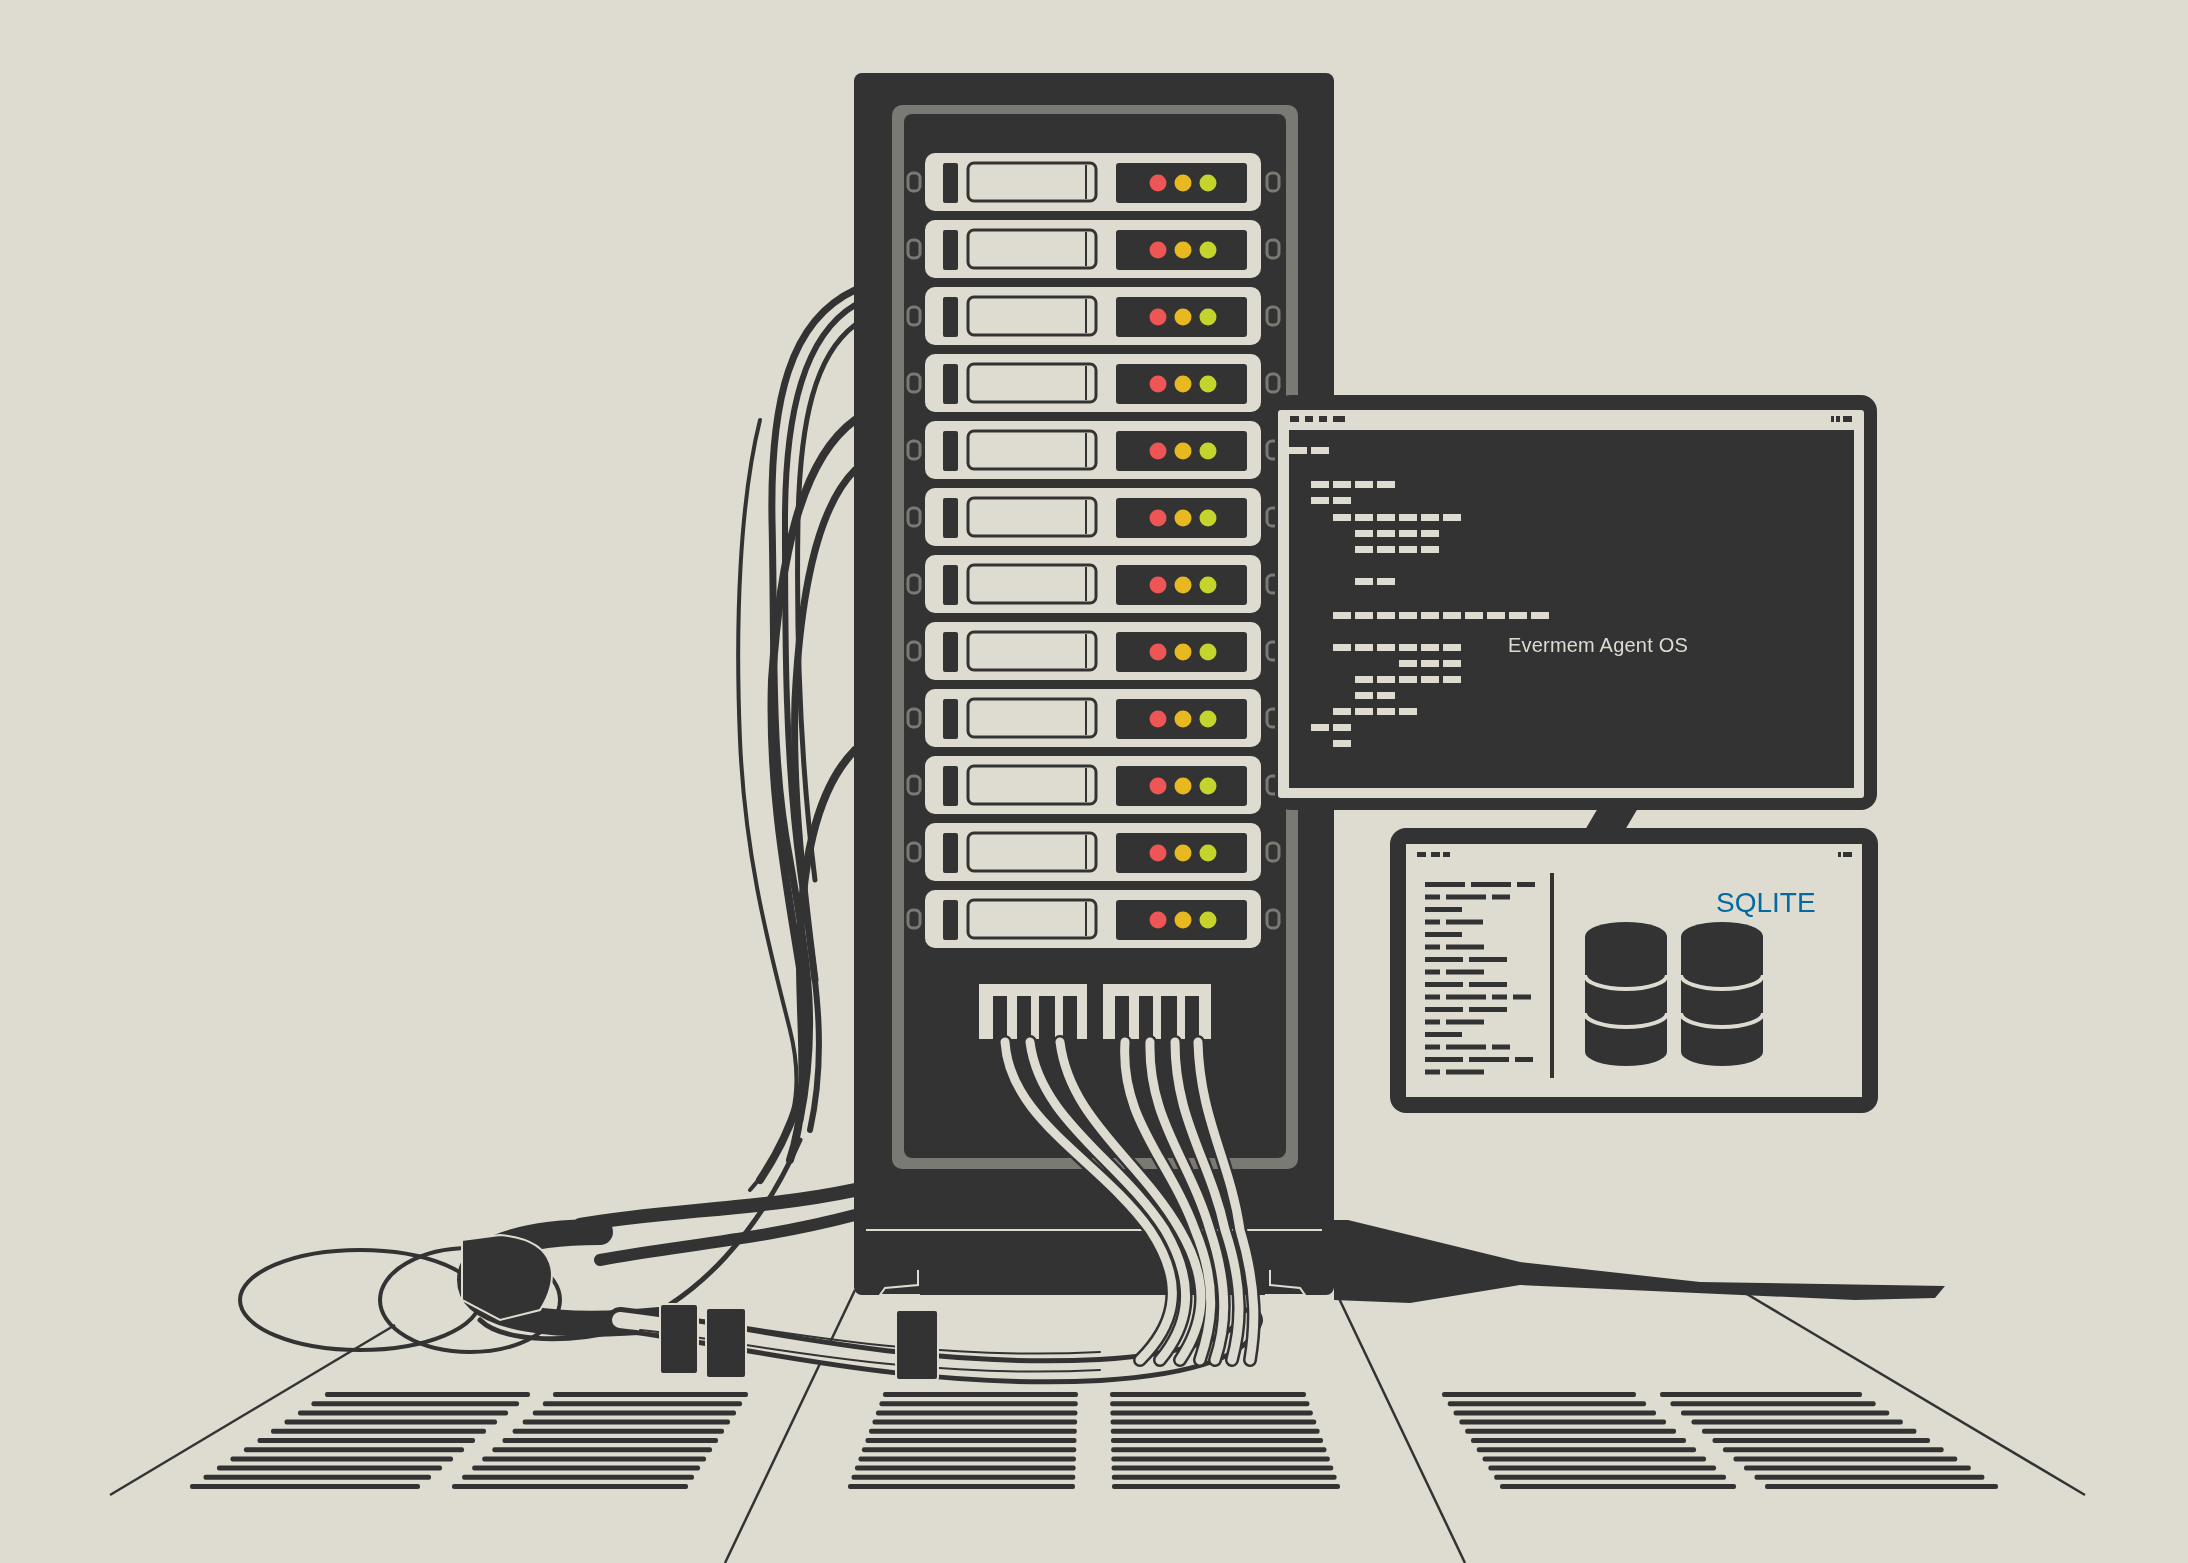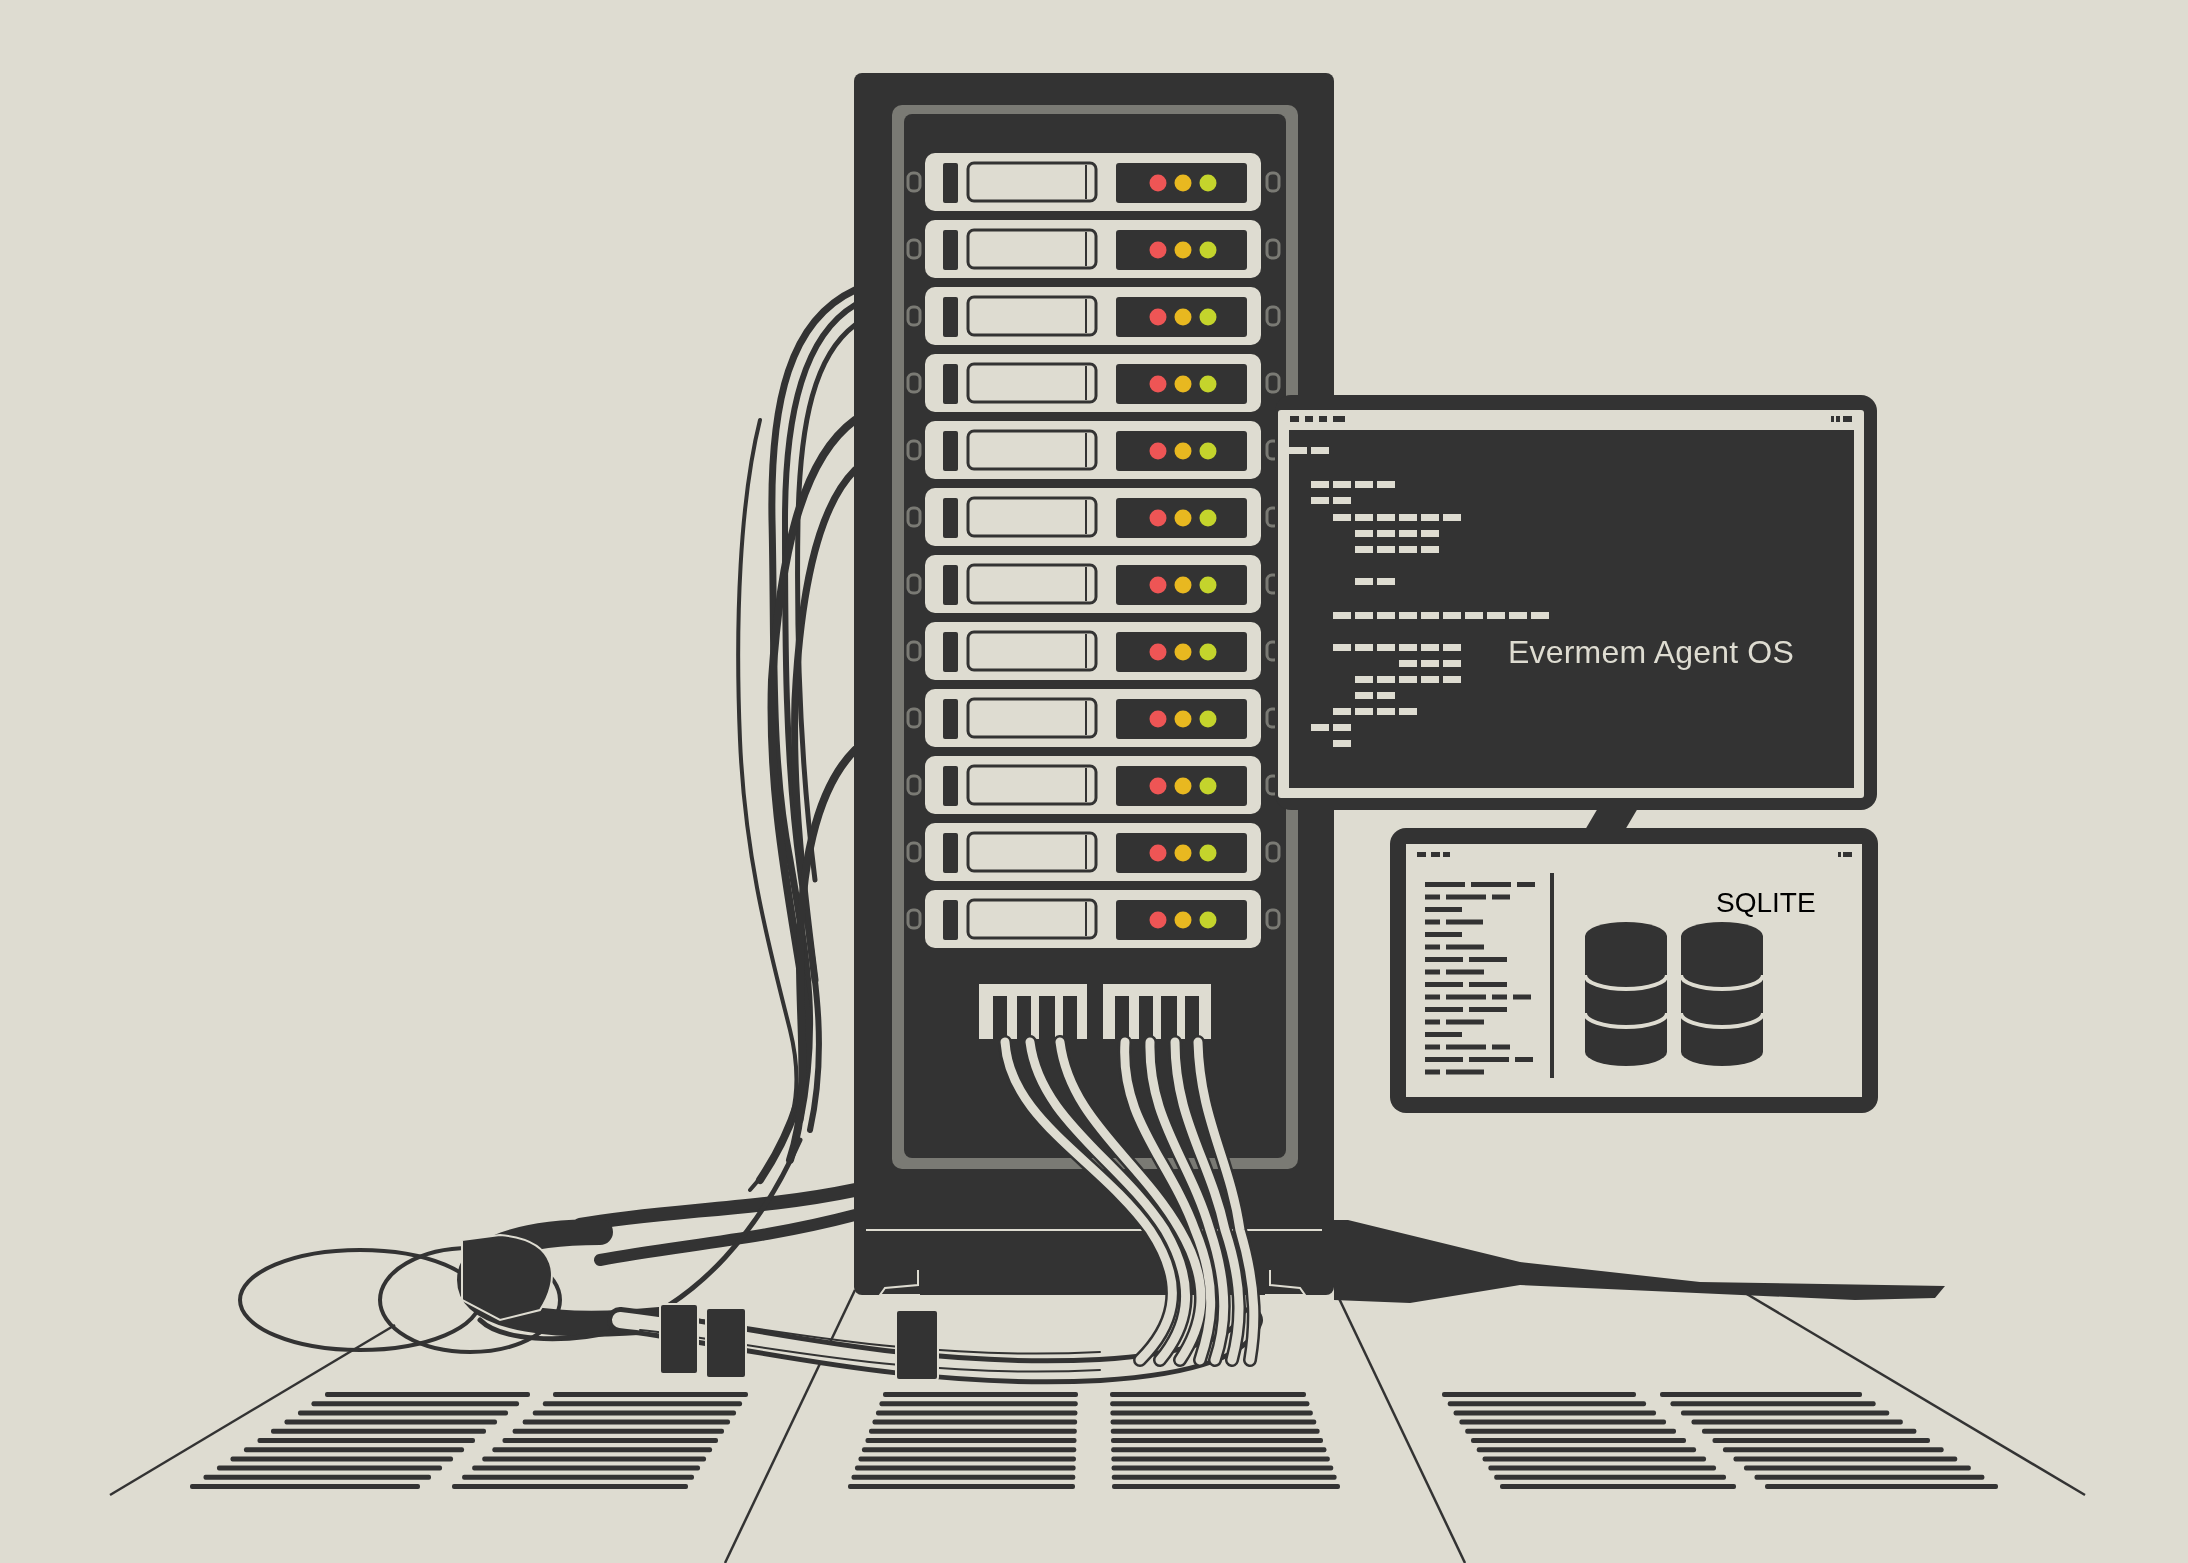--- a/index.html
+++ b/index.html
@@ -1,19 +1,19 @@
 <!DOCTYPE html>
 <html><head>
 <meta charset="utf-8">
 <style>
   html, body { margin: 0; padding: 0; background: #dedcd1; }
   body { width: 2188px; height: 1563px; overflow: hidden; position: relative; font-family: "Liberation Sans", sans-serif; }
   #scene { position: absolute; left: 0; top: 0; width: 2188px; height: 1563px; }
-  .label-os { position: absolute; left: 1508px; top: 634px; font-size: 32px; color: #dedcd1; letter-spacing: 0.2px; white-space: nowrap; font-family: "Liberation Sans", sans-serif; }
-  .label-db { position: absolute; left: 1716px; top: 887px; font-size: 28px; color: #000000; white-space: nowrap; font-family: "Liberation Sans", sans-serif; }
+  .label-os { position: absolute; left: 1508px; top: 634px; font-size: 20px; color: #dedcd1; letter-spacing: 0.2px; white-space: nowrap; font-family: "Liberation Sans", sans-serif; }
+  .label-db { position: absolute; left: 1716px; top: 887px; font-size: 28px; color: #0369a1; white-space: nowrap; font-family: "Liberation Sans", sans-serif; }
 </style>
 </head>
 <body>
 
 <svg id="scene" viewBox="0 0 2188 1563" xmlns="http://www.w3.org/2000/svg">
   <rect x="0" y="0" width="2188" height="1563" fill="#dedcd1"></rect>
 
   <g stroke="#333" stroke-width="2.5" fill="none">
     <line x1="395" y1="1325" x2="110" y2="1495"></line>
     <line x1="855" y1="1290" x2="725" y2="1563"></line>

